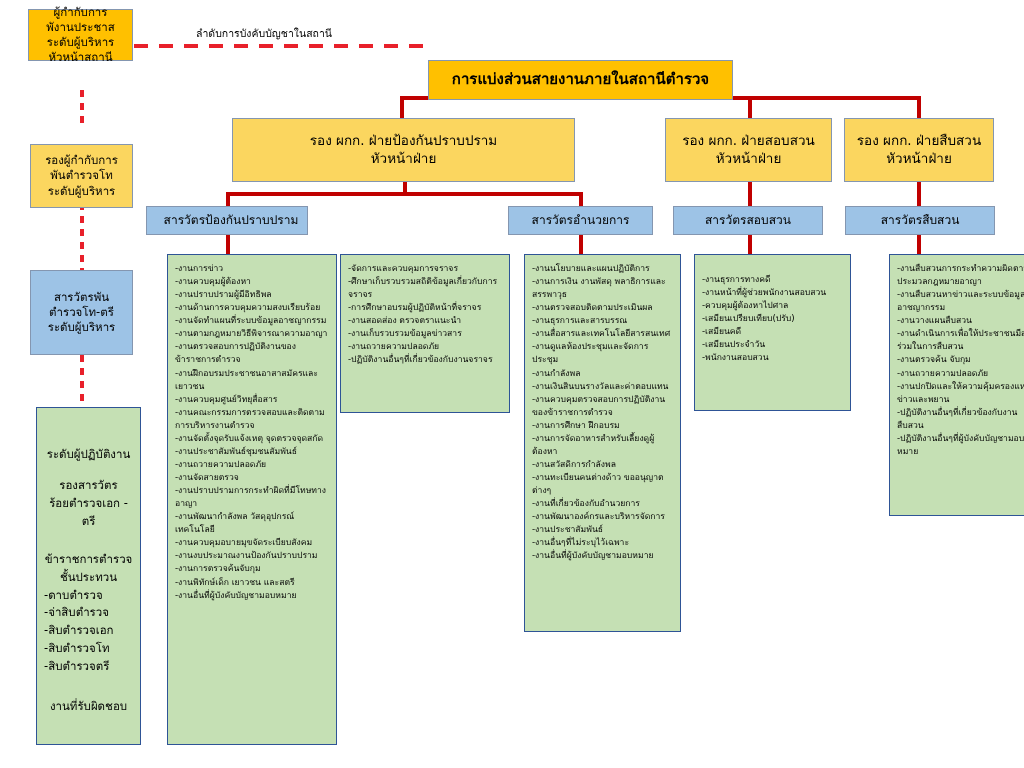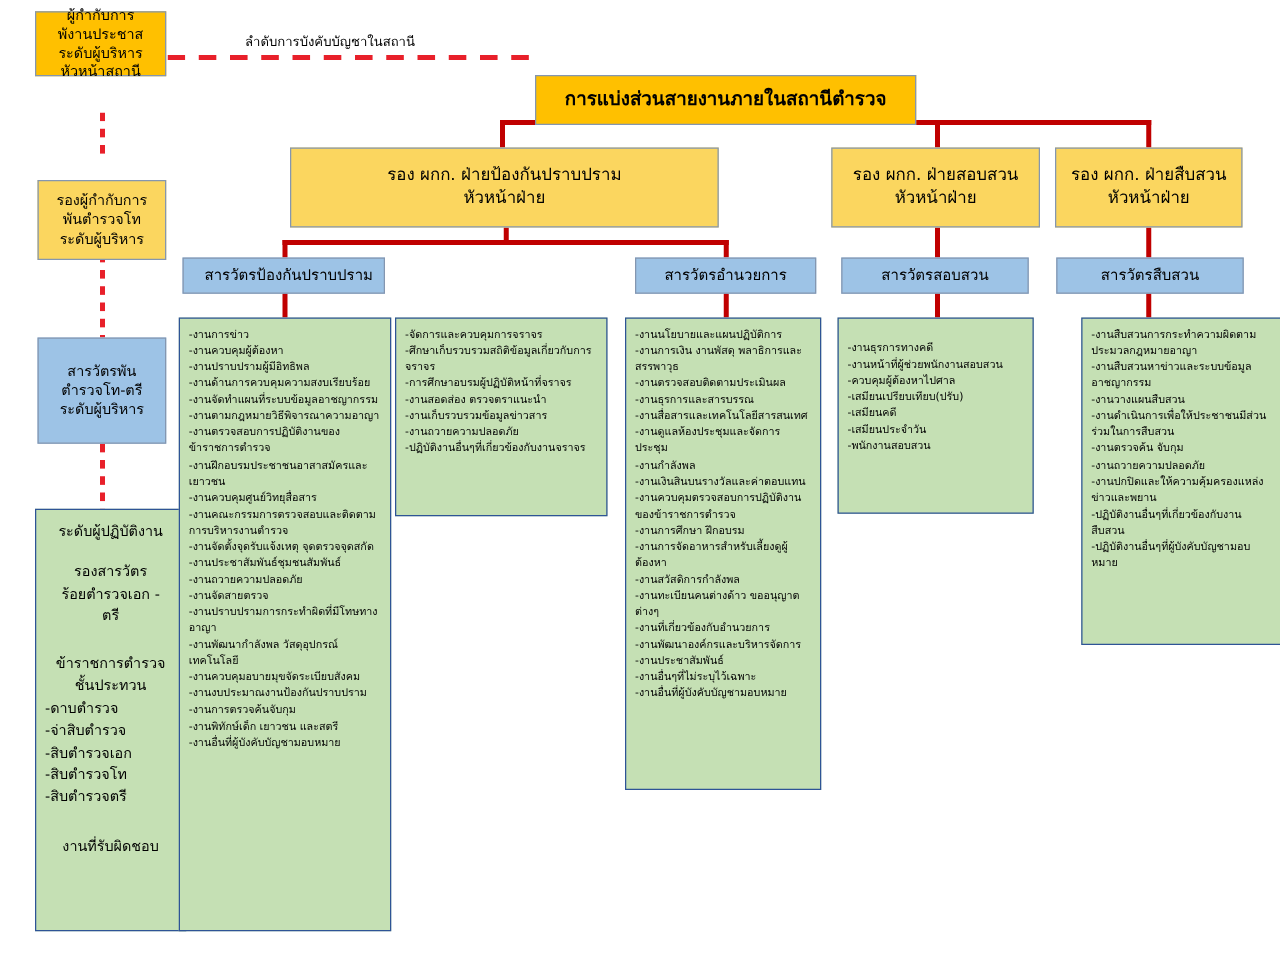--- a/index.html
+++ b/index.html
@@ -58,21 +58,21 @@
   .caption {
     position: absolute; z-index: 4;
     color: #000; white-space: nowrap;
   }
 
   
   .t-title  { font-size: 15px; margin-top: 36px; }
   .t-head   { font-size: 13.5px; }
   .t-sub    { font-size: 11.5px; }
   .t-dept   { font-size: 12px; }
-  .t-list   { font-size: 8.6px; line-height: 1.52; }
+  .t-list   { font-size: 8.6px; line-height: 1.52; margin-left: 24px; }
   .t-left   { font-size: 11.5px; line-height: 1.55; }
   .t-cap    { font-size: 10.5px; }
 </style>
 </head>
 <body>
 
 <div id="chart">
 
   <div class="dash-h" style="left:134px; top:44px; width:296px;"></div>
 
@@ -128,21 +128,21 @@
   </div>
 
   <div class="box box-blue t-sub" style="left:30px; top:270px; width:103px; height:85px;">
     <span class="inner">
       <span>สารวัตรพัน</span><br>
       <span>ตำรวจโท-ตรี</span><br>
       <span>ระดับผู้บริหาร</span>
     </span>
   </div>
 
-  <div class="box box-green center t-left" style="left:28px; top:407px; width:121px; height:338px;">
+  <div class="box box-green center t-left" style="left:36px; top:407px; width:105px; height:338px;align-items:center;">
     <div class="inner" style="padding:9px 3px 0 3px;">
       <div>ระดับผู้ปฏิบัติงาน</div>
       <div style="height:14px"></div>
       <div>รองสารวัตร</div>
       <div>ร้อยตำรวจเอก -</div>
       <div>ตรี</div>
       <div style="height:20px"></div>
       <div>ข้าราชการตำรวจ</div>
       <div>ชั้นประทวน</div>
       <div style="text-align:left; padding-left:4px;">

